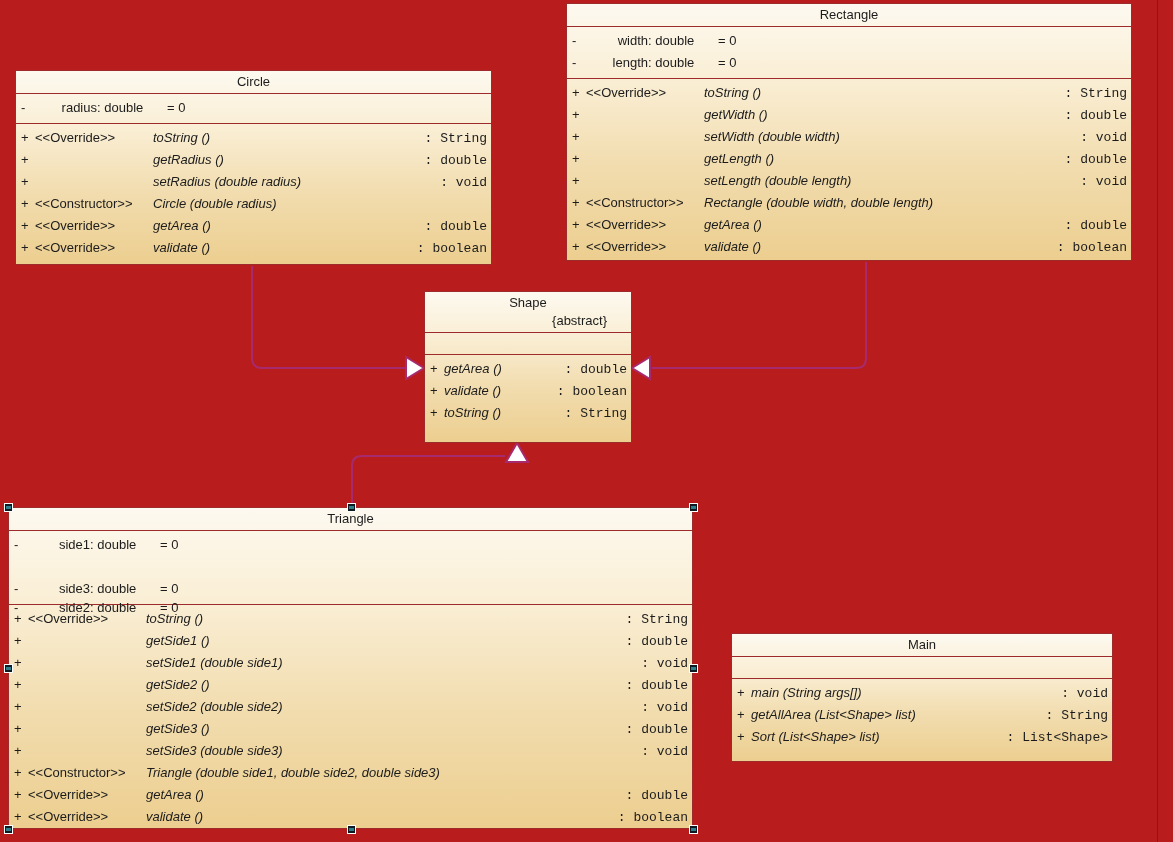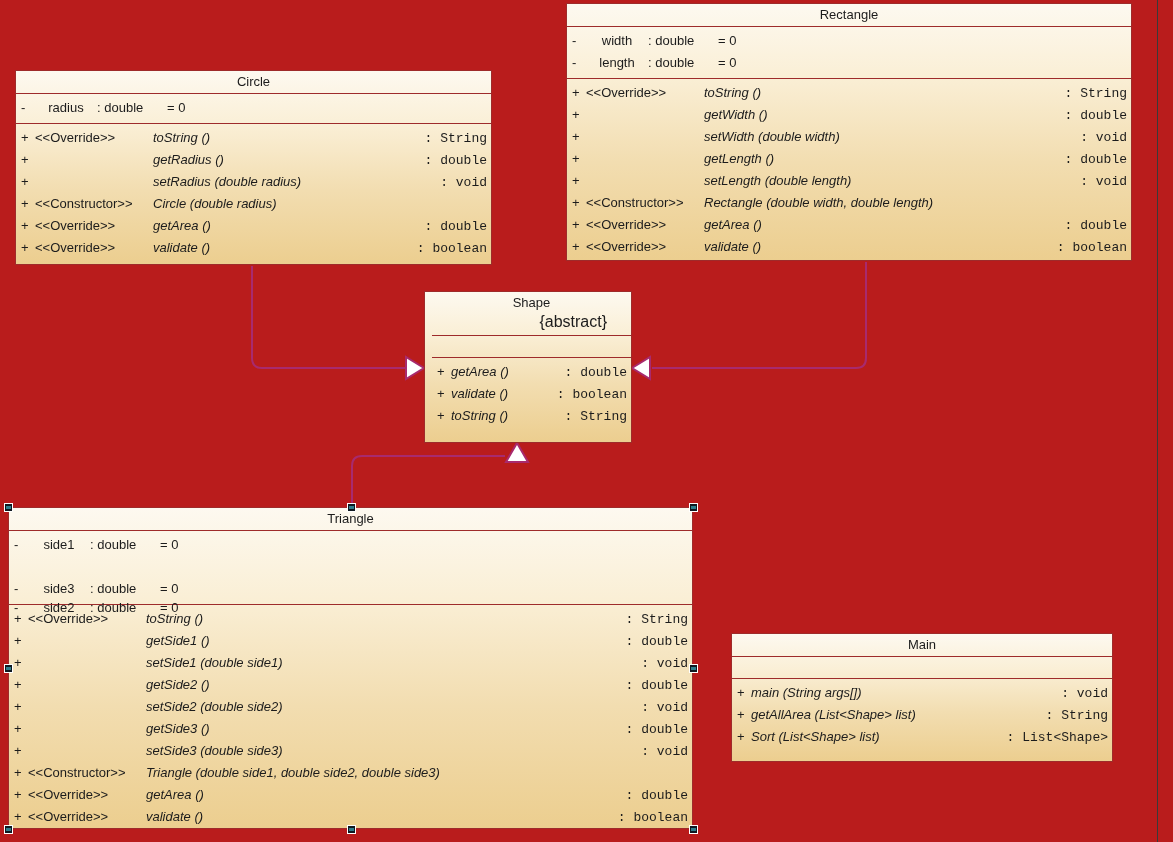--- a/index.html
+++ b/index.html
@@ -63,21 +63,21 @@
     padding: 4px 6px 5px 6px;
     text-align: center;
   }
   .cls-name {
     display: block;
     font-size: 13px;
     white-space: nowrap;
   }
   .cls-abstract {
     display: block;
-    font-size: 16px;
+    font-size: 13px;
     margin-top: 5px;
     padding-right: 18px;
     text-align: right;
     white-space: nowrap;
   }
 
   
   .rows {
     padding: 3px 0 4px 0;
   }
@@ -108,21 +108,21 @@
     overflow: hidden;
     font-style: italic;
   }
   .ret {
     flex: 0 0 auto;
     text-align: center;
     padding-left: 6px;
     font-family: Liberation Mono, monospace;
   }
   
-  .attr-name { flex: 0 0 auto; text-align: center; }
+  .attr-name { flex: 0 0 auto; text-align: right; }
   .attr-type { flex: 0 0 auto; text-align: left; }
   .attr-def  { flex: 0 0 auto; text-align: left; }
 
   
   .handle {
     position: absolute;
     width: 9px;
     height: 9px;
     background: #101820;
     border: 1px solid #ffffff;
@@ -275,21 +275,21 @@
             <span class="ret">: double</span>
           </div>
           <div class="row">
             <span class="vis">+</span>
             <span class="stereo" style="width: 118px;">&lt;&lt;Override&gt;&gt;</span>
             <span class="sig">validate ()</span>
             <span class="ret">: boolean</span>
           </div>
         </div>
       </div>
-      <div class="uml-class" style="left: 424px; top: 291px; width: 208px; height: 152px; padding-left: 7px;">
+      <div class="uml-class" style="left: 424px; top: 291px; width: 208px; height: 152px;">
         <div class="compartment cls-header">
           <span class="cls-name">Shape</span>
           <span class="cls-abstract">{abstract}</span>
         </div>
         <div class="compartment rows empty"></div>
         <div class="compartment rows">
           <div class="row">
             <span class="vis">+</span>
             <span class="sig">getArea ()</span>
             <span class="ret">: double</span>

